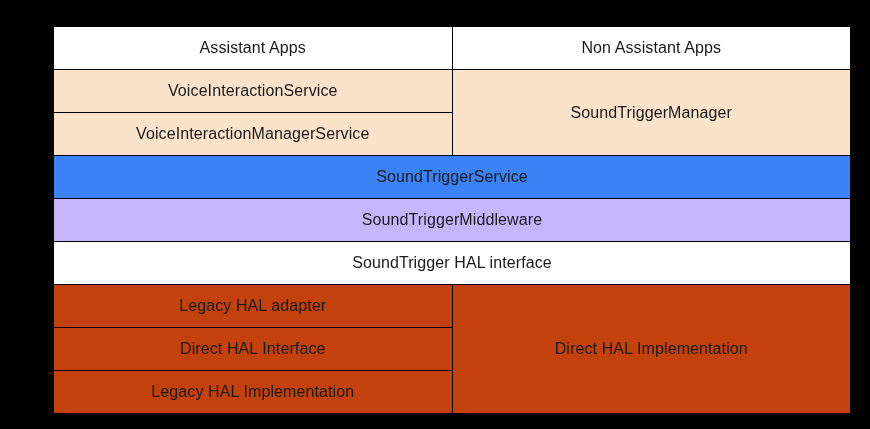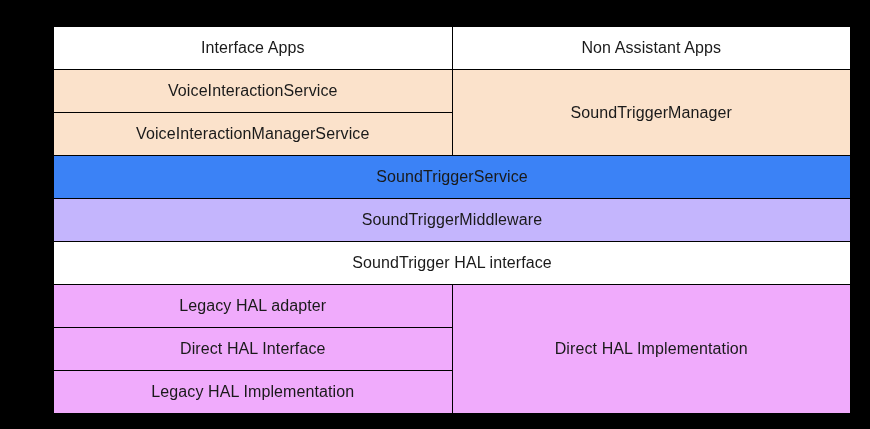--- a/index.html
+++ b/index.html
@@ -36,31 +36,31 @@
     font-family: "Liberation Sans", sans-serif;
     padding: 0;
     height: 42px;
     font-weight: 400;
     letter-spacing: 0.1px;
   }
   .cell-white   { background: #ffffff; }
   .cell-peach   { background: #fbe2cb; }
   .cell-blue    { background: #3b82f6; }
   .cell-yellow  { background: #c4b5fd; }
-  .cell-green   { background: #f0abfc; margin-left: 20px; }
+  .cell-green   { background: #c2410c; margin-left: 20px; }
 </style>
 </head>
 <body>
 
 <div id="diagram-root">
   <table class="layer-table">
     <tbody>
 
       <tr>
-        <td class="cell-white">Interface Apps</td>
+        <td class="cell-white">Assistant Apps</td>
         <td class="cell-white">Non Assistant Apps</td>
       </tr>
 
       <tr>
         <td class="cell-peach">VoiceInteractionService</td>
         <td class="cell-peach" rowspan="2">SoundTriggerManager</td>
       </tr>
 
       <tr>
         <td class="cell-peach">VoiceInteractionManagerService</td>

